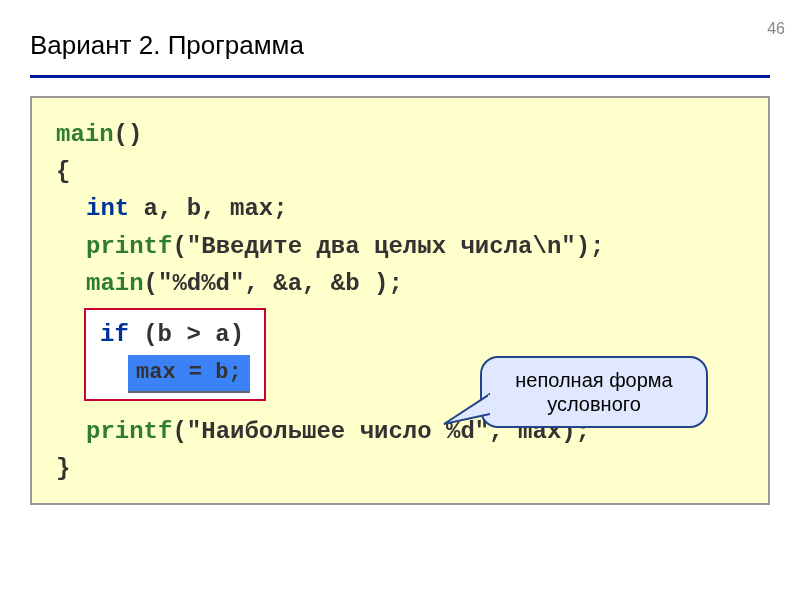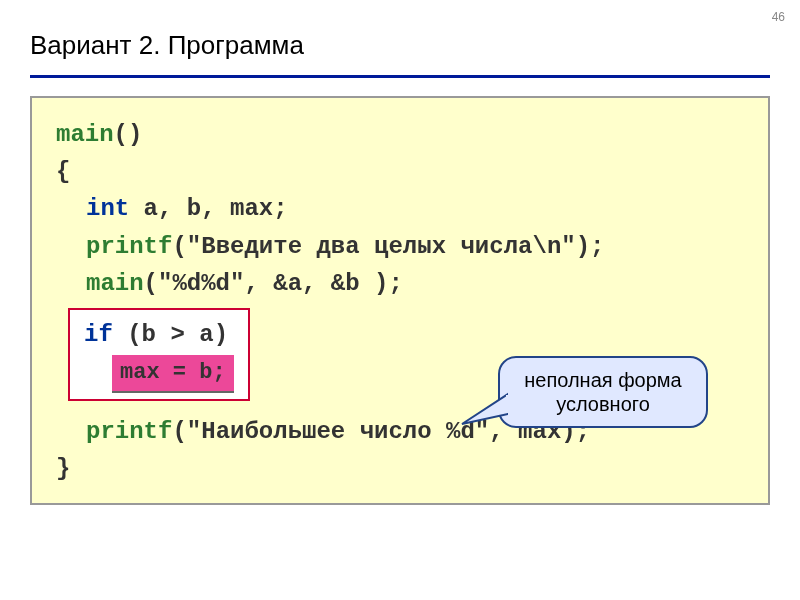--- a/index.html
+++ b/index.html
@@ -6,23 +6,23 @@
     body {
       width: 800px;
       height: 600px;
       background: #fff;
       font-family: Arial, sans-serif;
       position: relative;
       padding: 20px 30px;
     }
     .page-number {
       position: absolute;
-      top: 10px;
+      top: 20px;
       right: 15px;
-      font-size: 12px;
+      font-size: 16px;
       color: #888;
     }
     .slide-title {
       font-size: 26px;
       font-weight: normal;
       color: #000;
       margin-bottom: 14px;
       margin-top: 10px;
     }
     .divider {
@@ -44,40 +44,40 @@
     .codeline { white-space: pre; }
     .indent { padding-left: 30px; }
     .kw-main { color: #2e7d32; }
     .kw-type { color: #003399; }
     .highlight-box {
       display: inline-block;
       background: #fff;
       border: 2px solid #cc0033;
       padding: 6px 14px 6px 14px;
       margin-top: 6px;
-      margin-left: 12px;
+      margin-left: 28px;
       position: relative;
     }
     .if-kw { color: #003399; }
     .inner-box {
       display: inline-block;
-      background: #ec4899;
+      background: #3b82f6;
       border-bottom: 2px solid #666;
       padding: 1px 8px;
       margin-top: 2px;
       margin-left: 28px;
       font-size: 22px;
       font-weight: bold;
       color: #333;
     }
     .callout {
       position: absolute;
       right: 60px;
       top: 258px;
-      width: 210px;
+      width: 228px;
     }
     .callout-bubble {
       background: #e0e8ff;
       border: 2px solid #224488;
       border-radius: 18px;
       padding: 10px 12px;
       text-align: center;
       font-family: Arial, sans-serif;
       font-size: 20px;
       font-weight: normal;

